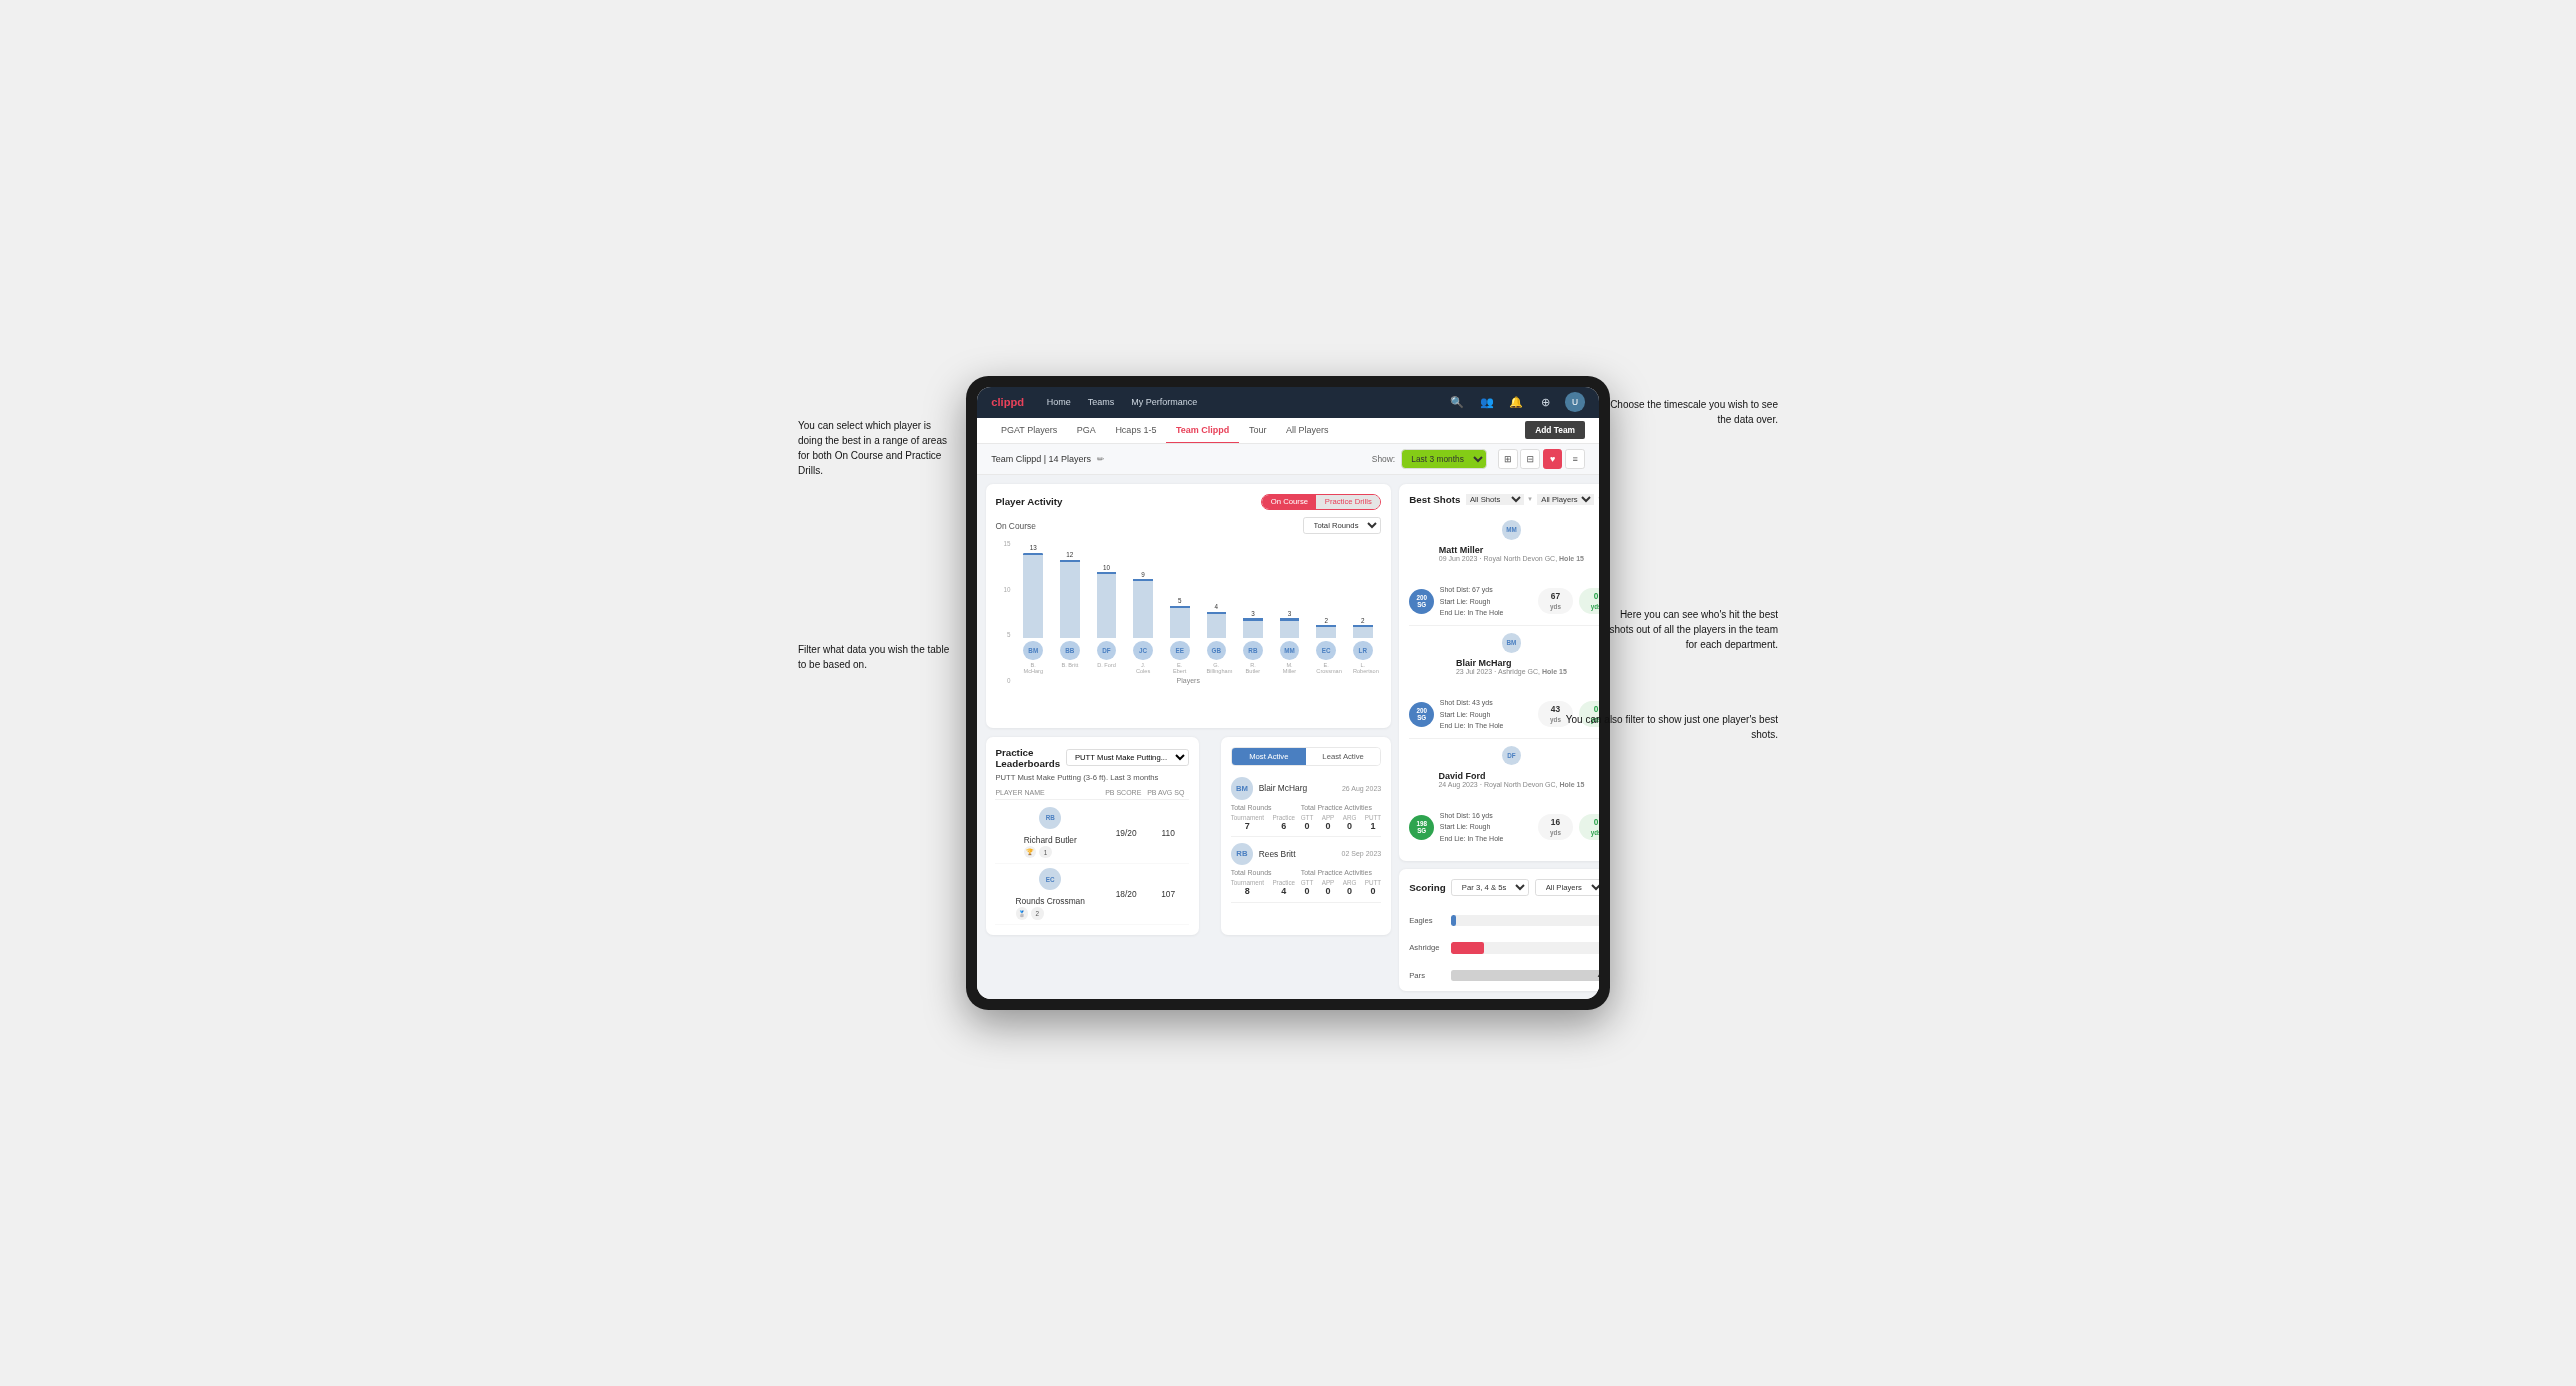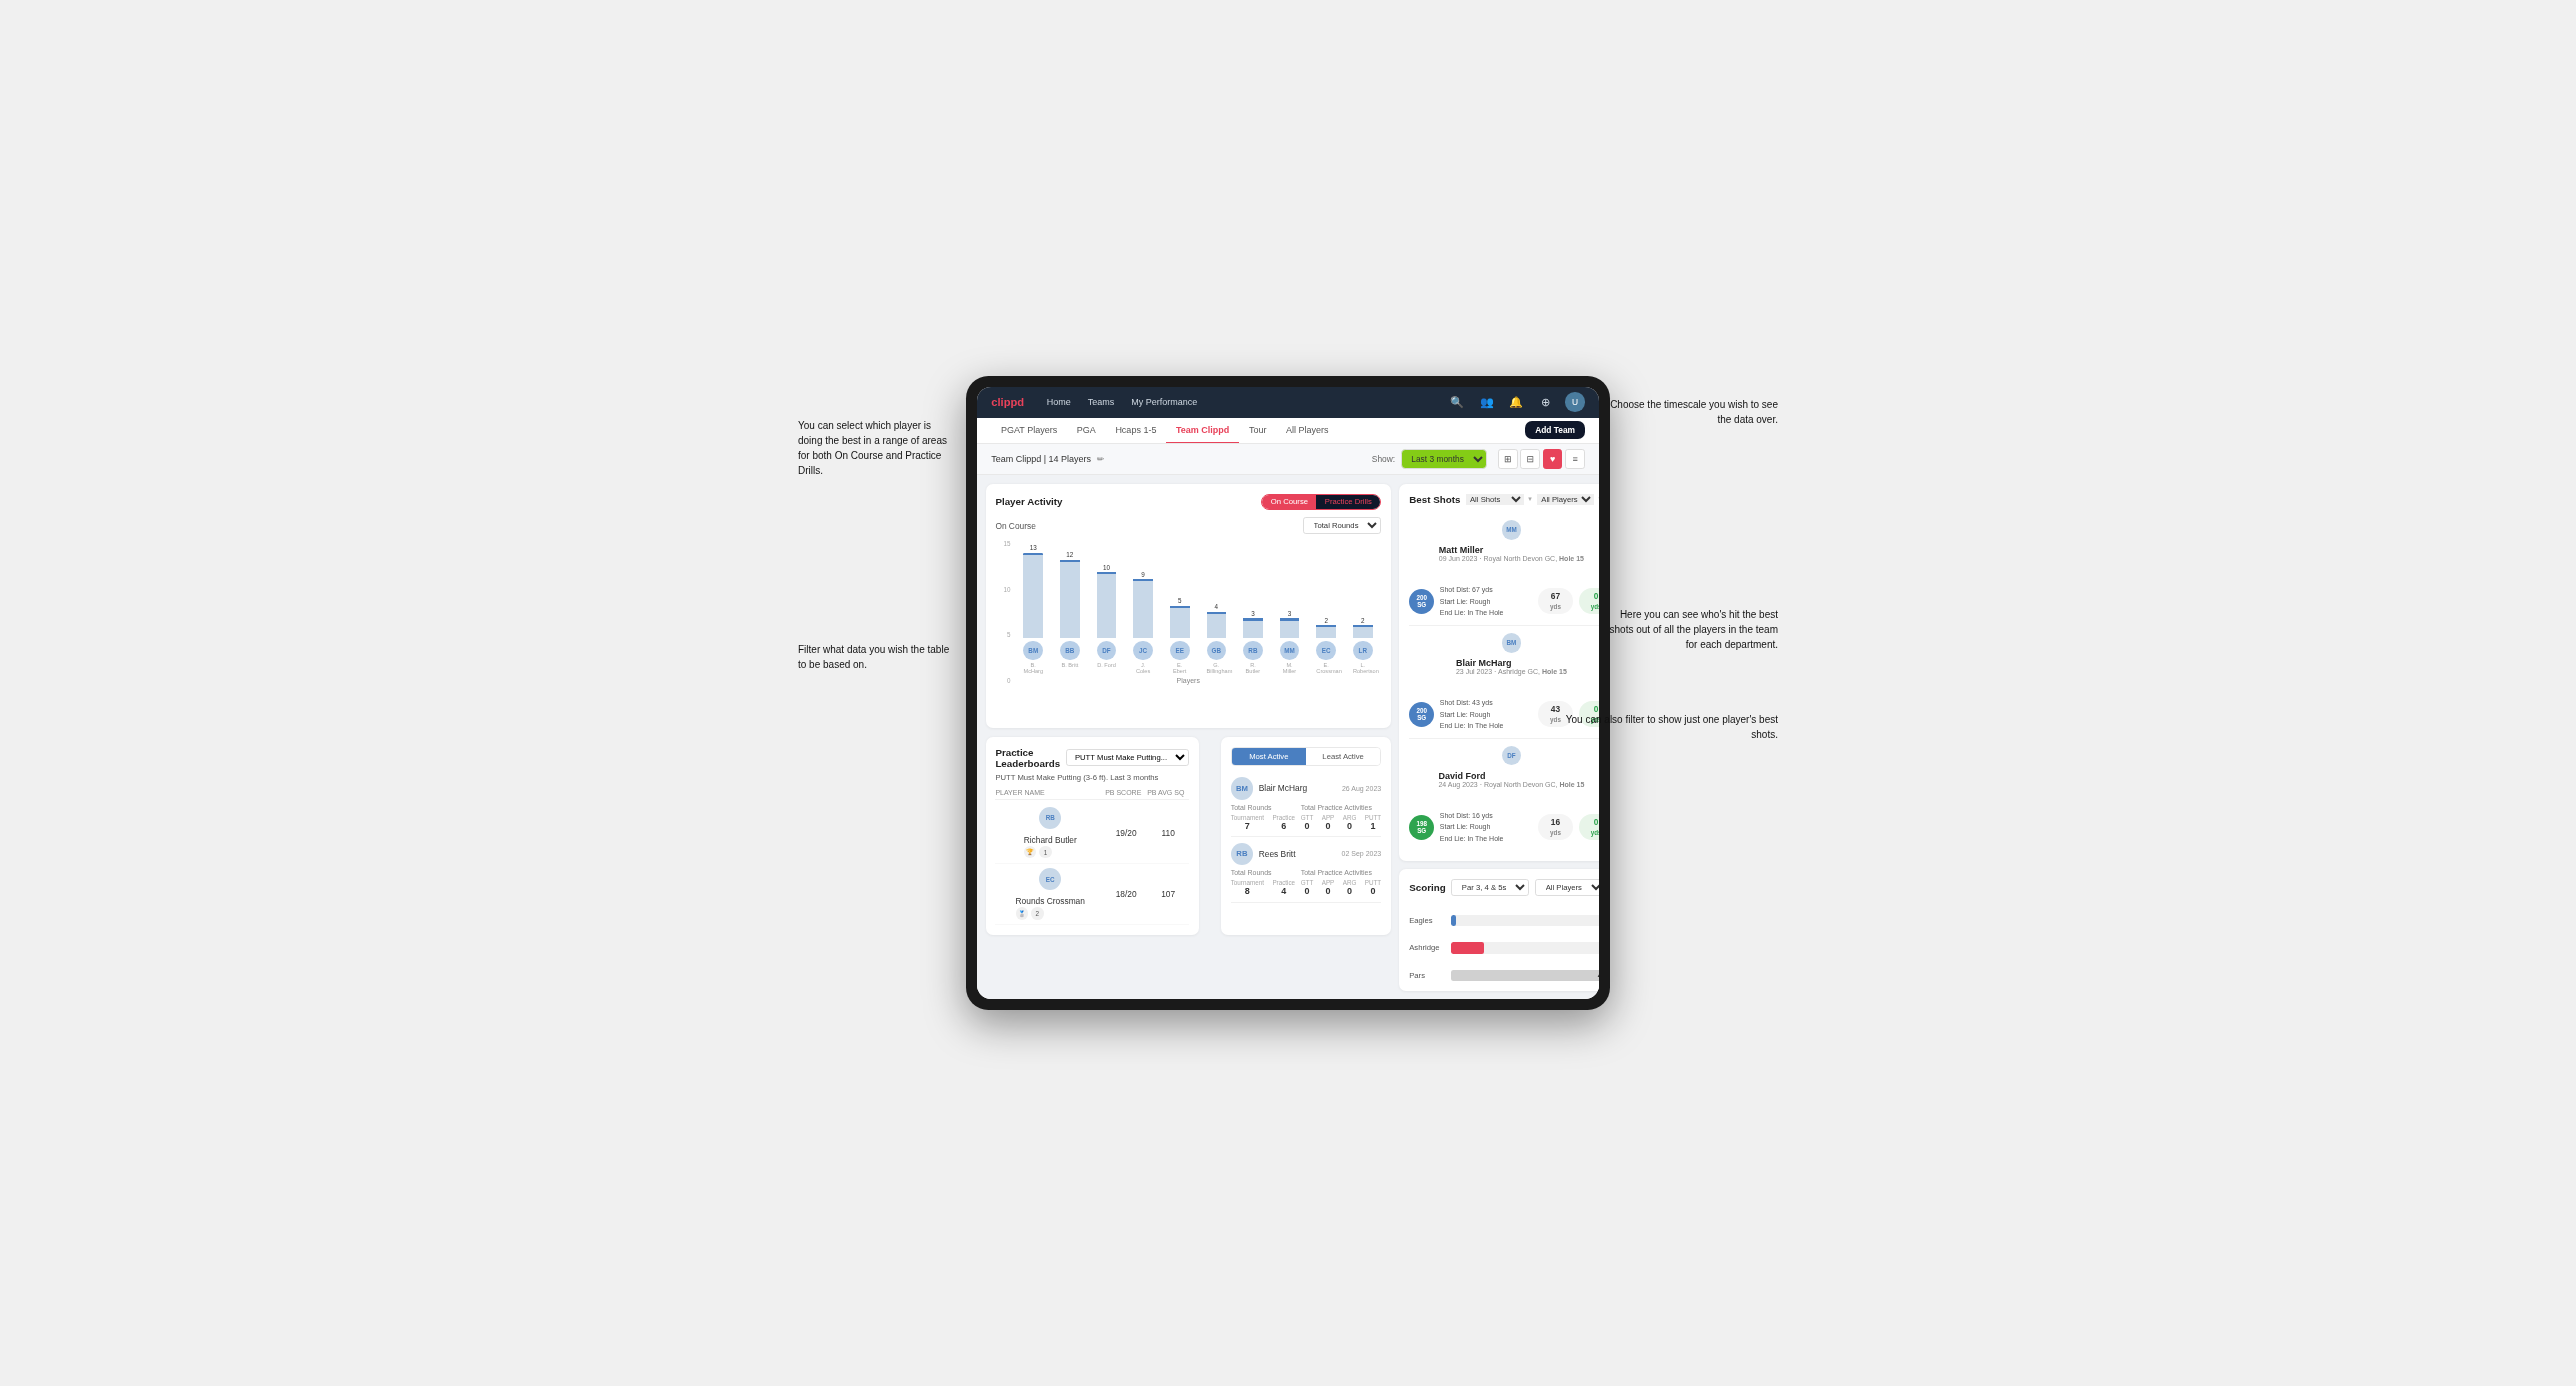--- a/index.html
+++ b/index.html
@@ -121,25 +121,25 @@
     }
     .sub-nav-item.active {
       color: #e8425a;
       border-bottom: 1.4px solid #e8425a;
       font-weight: 600;
     }
 
     .sub-nav-spacer { flex: 1; }
 
     .add-team-btn {
-      background: #0f172a;
+      background: #404040;
       color: #fff;
       border: none;
       padding: 4.2px 9.8px;
-      border-radius: 7px;
+      border-radius: 2px;
       font-size: 8.4px;
       cursor: pointer;
       font-weight: 600;
     }
 
     
     .team-header {
       background: #f7f8fa;
       border-bottom: 0.7px solid #e8e8e8;
       display: flex;
@@ -241,21 +241,21 @@
       border: 0.7px solid #e8425a;
       border-radius: 14px;
       overflow: hidden;
       font-size: 7.7px;
     }
 
     .toggle-btn {
       padding: 2.8px 8.4px;
       cursor: pointer;
       color: #e8425a;
-      background: #0f172a;
+      background: #e5e5e5;
     }
     .toggle-btn.active {
       background: #e8425a;
       color: #fff;
     }
 
     .chart-section-header {
       display: flex;
       align-items: center;
       justify-content: space-between;

